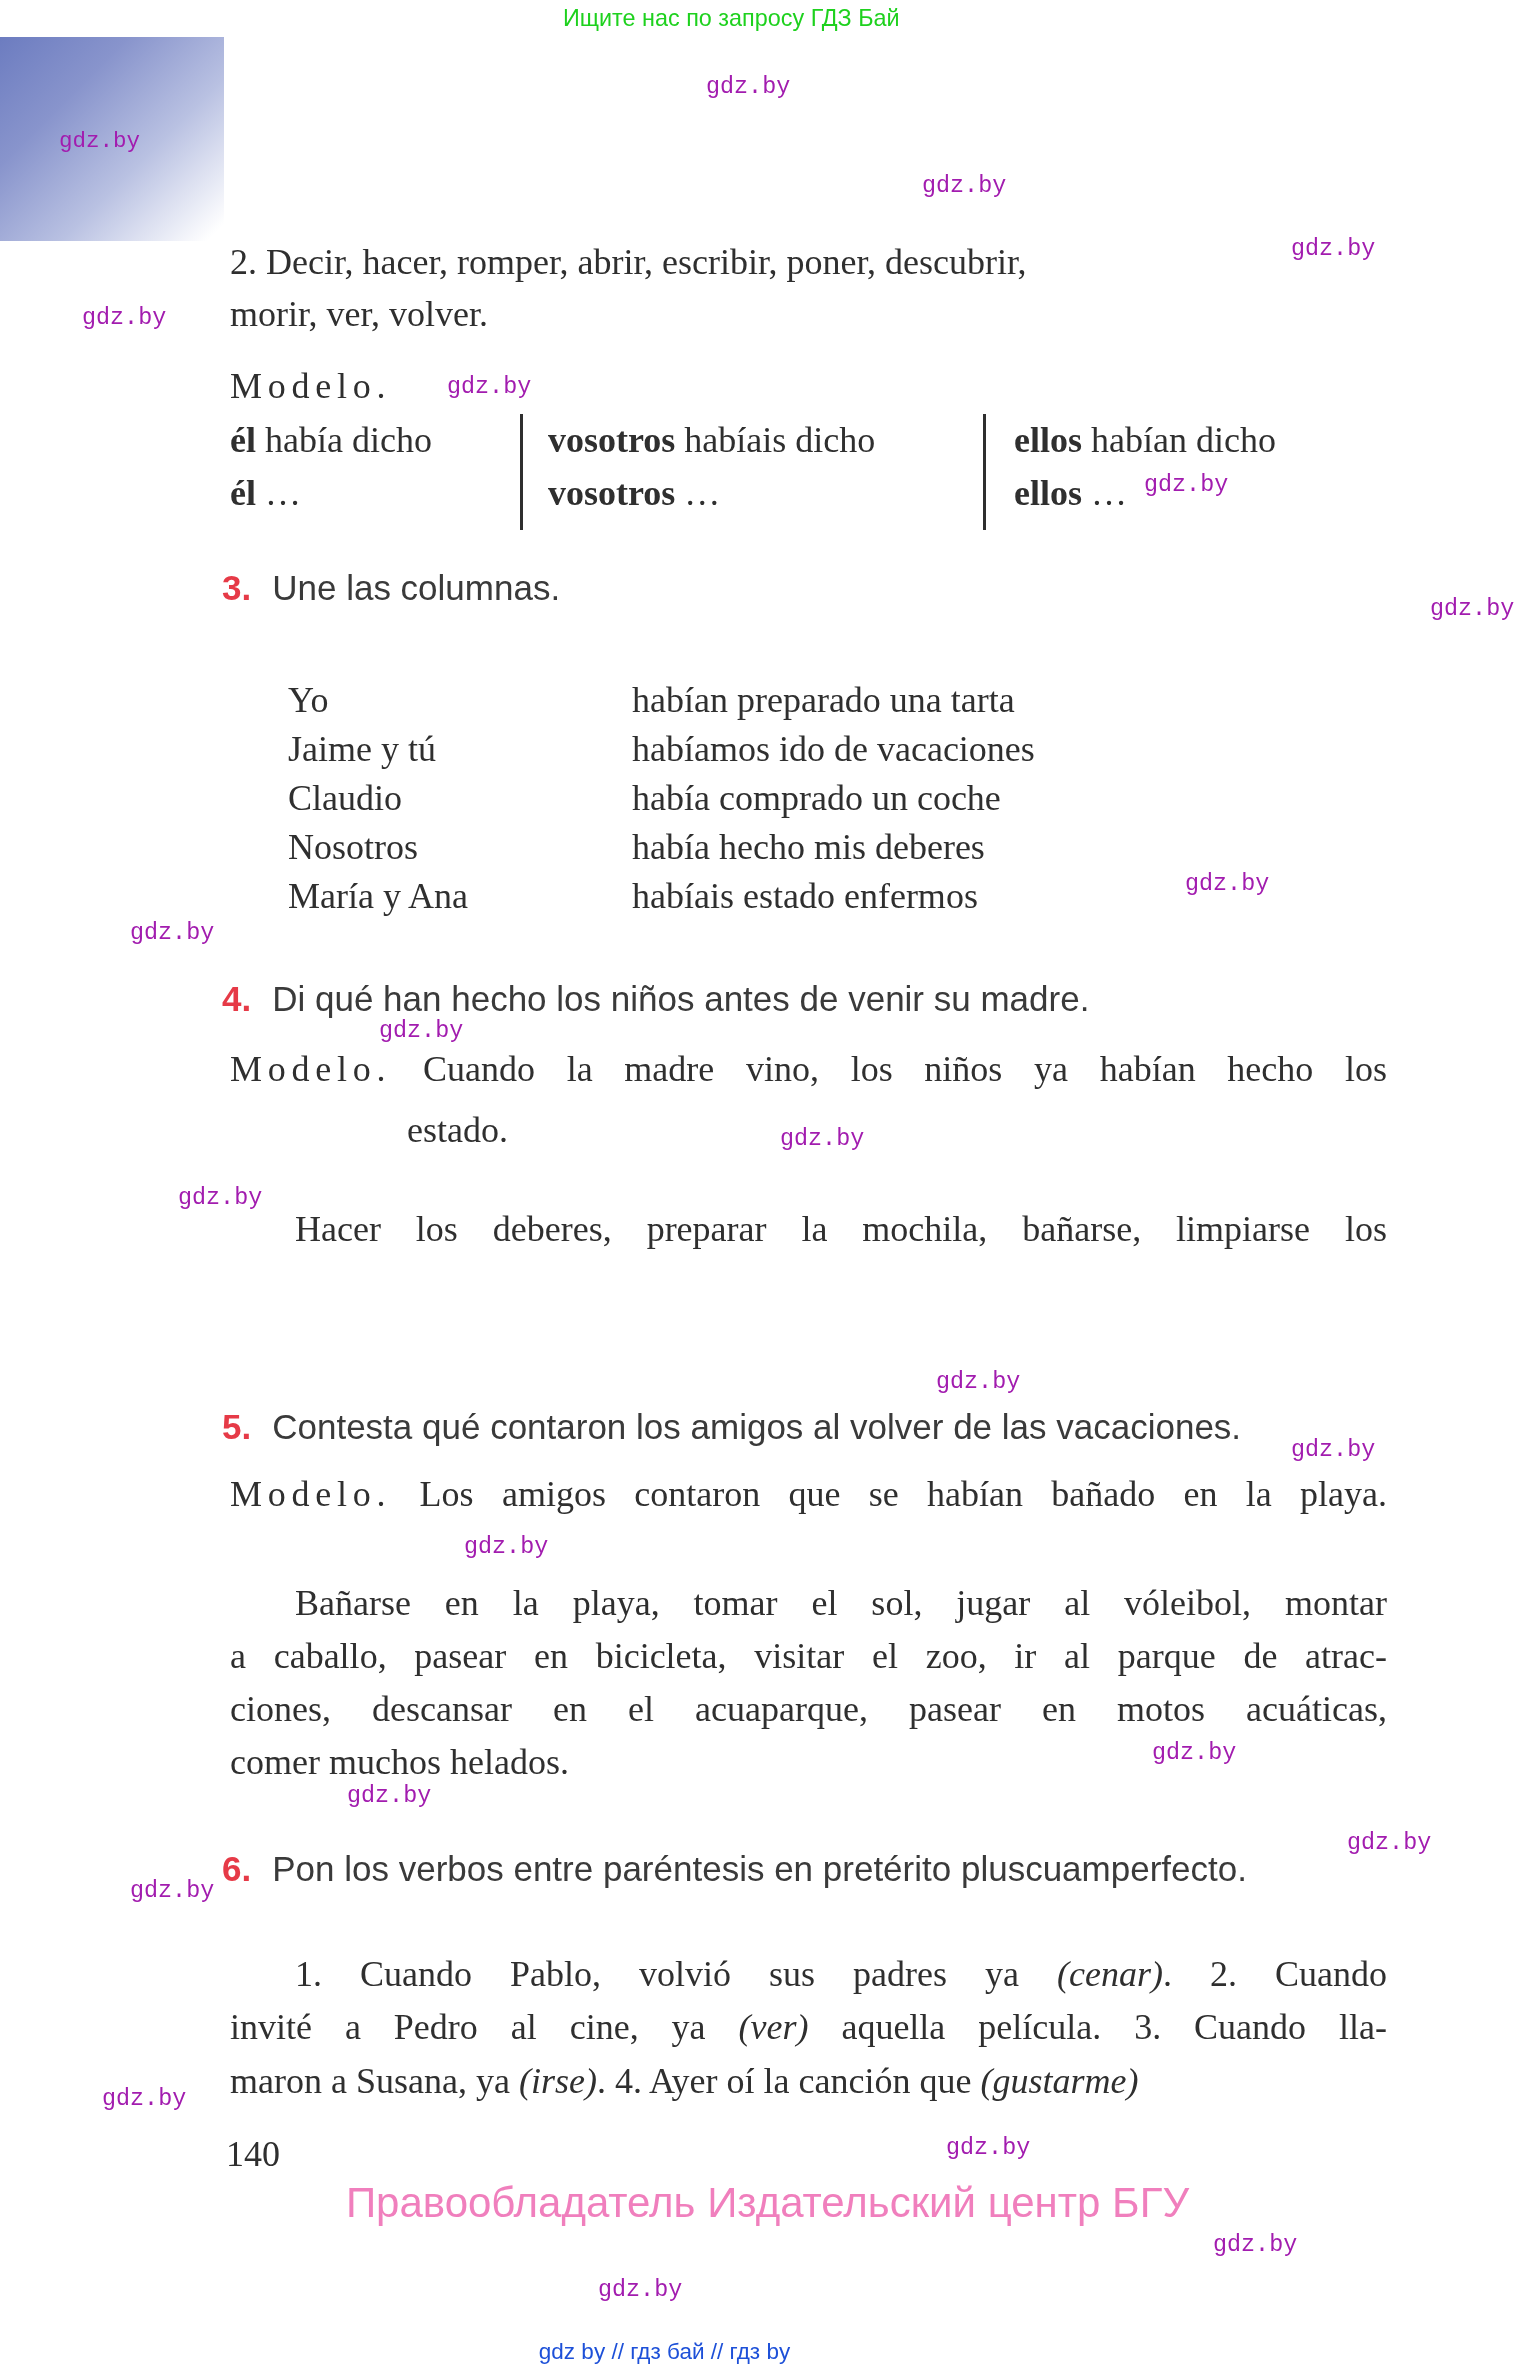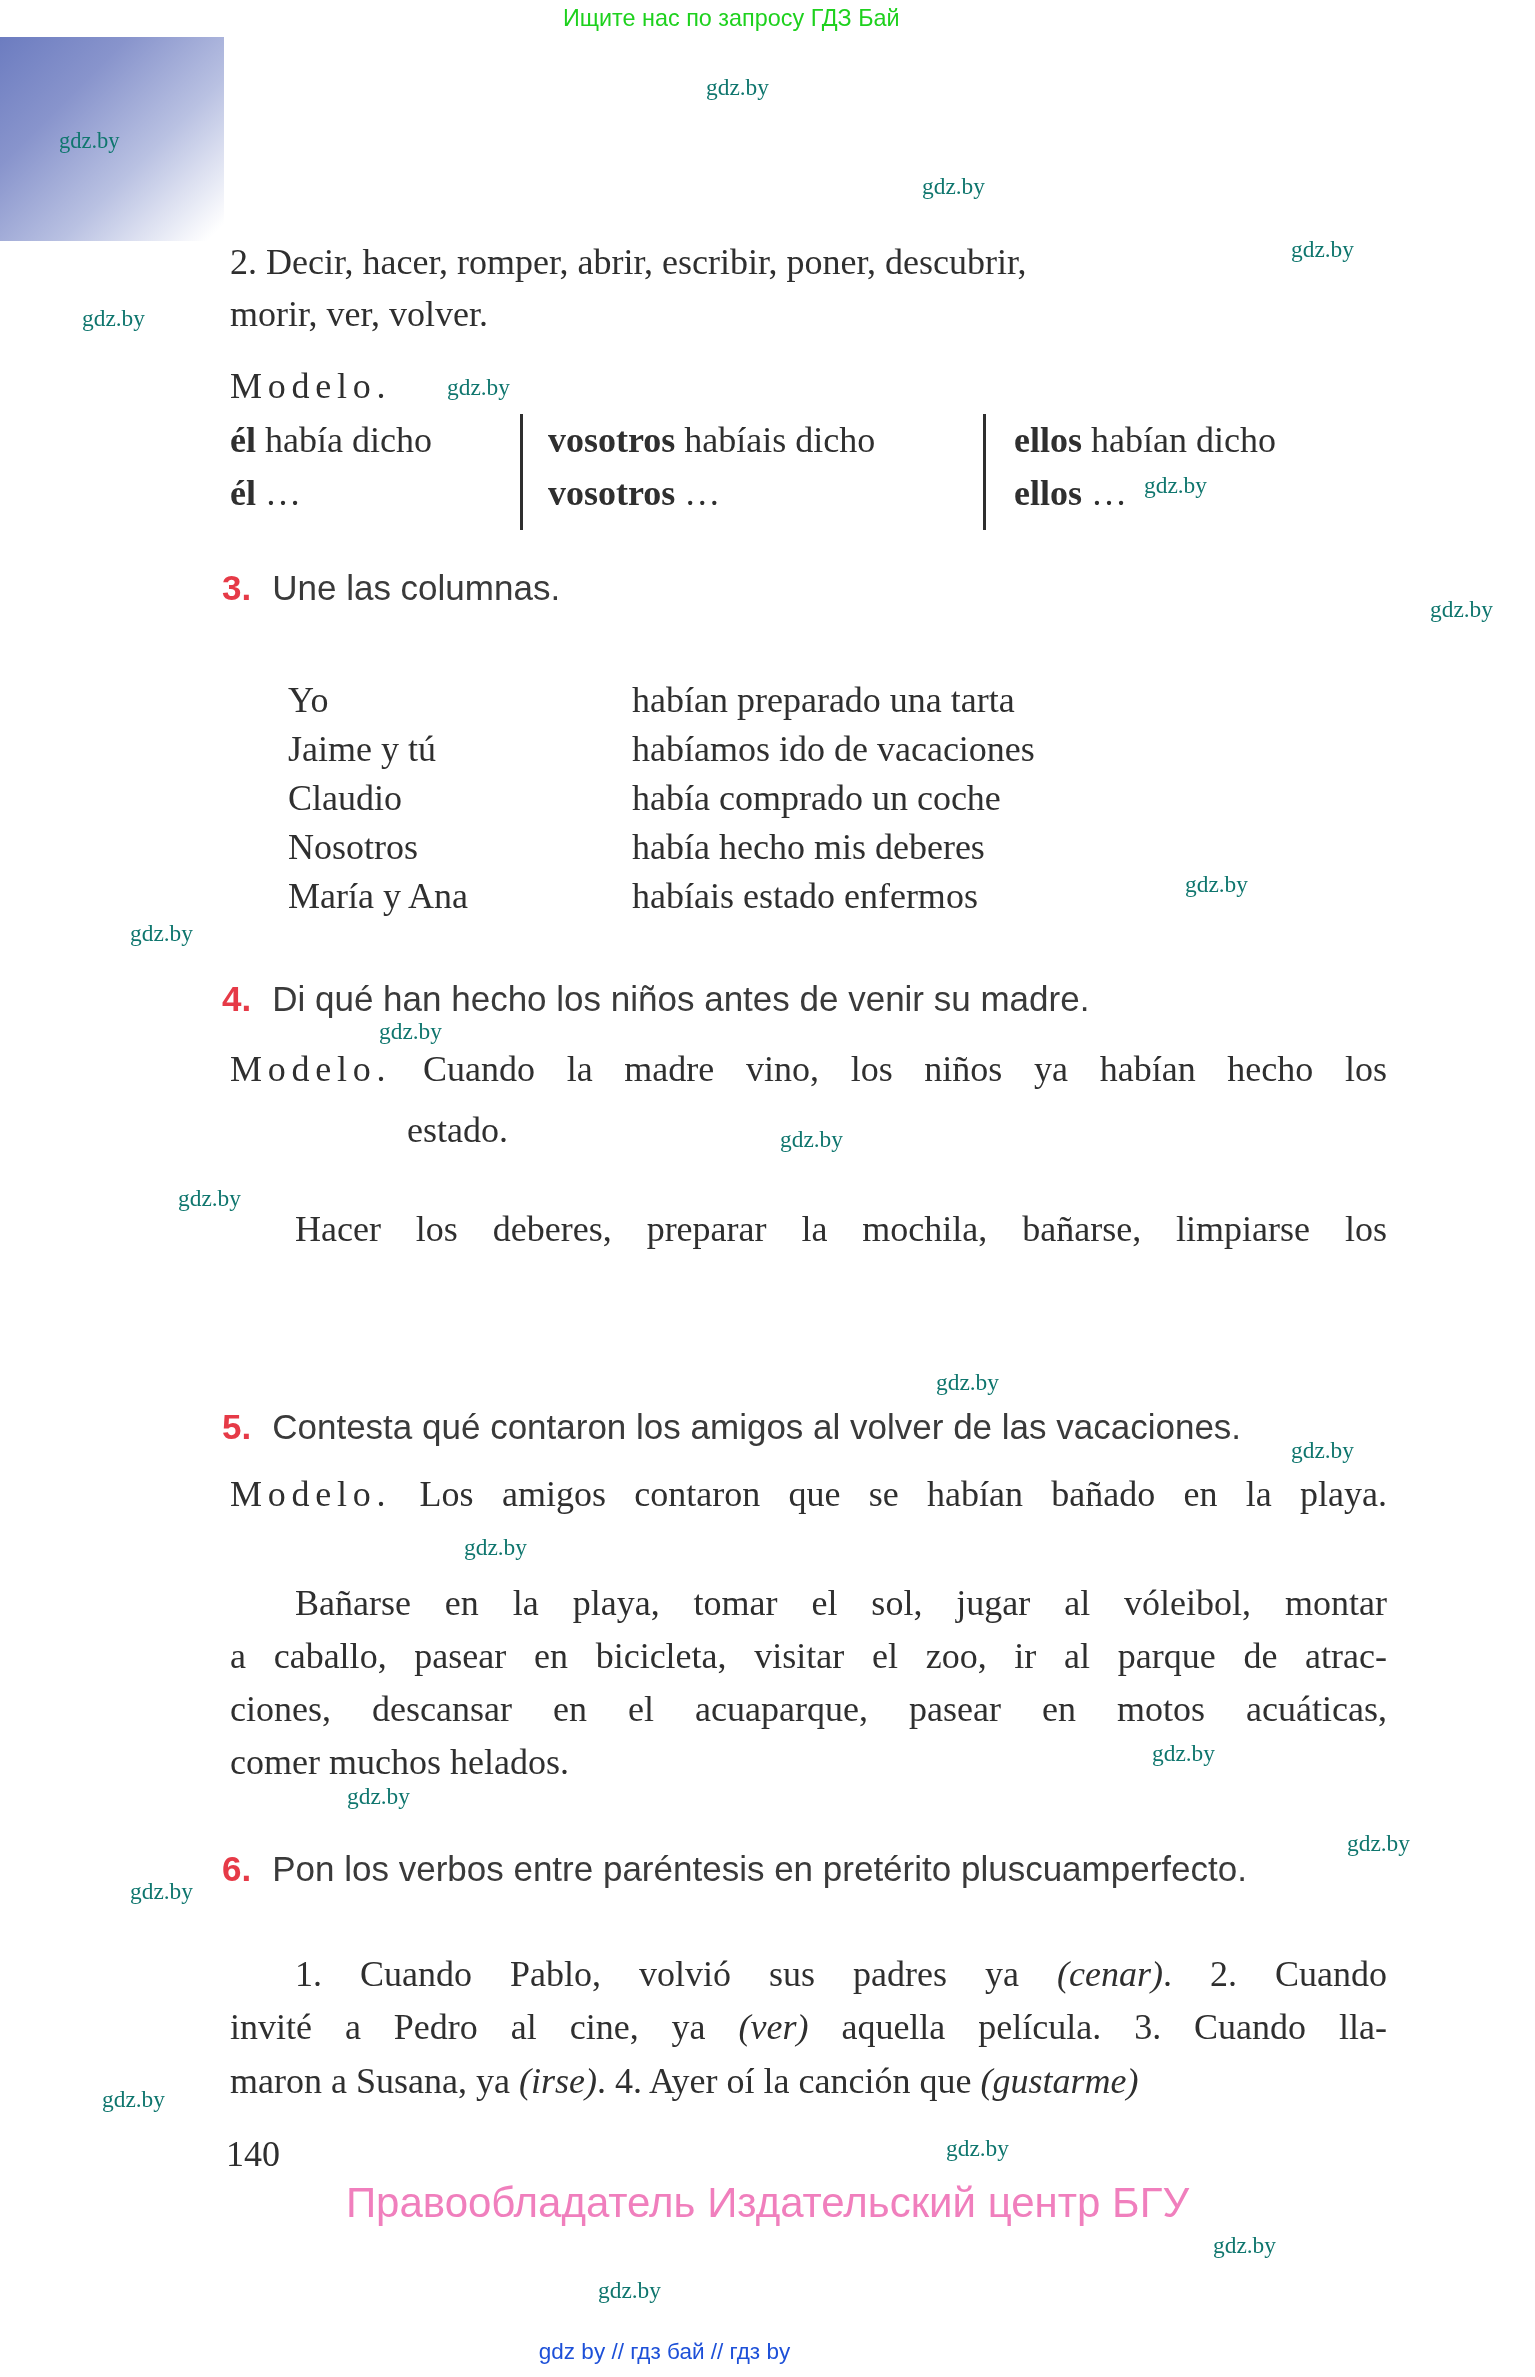--- a/index.html
+++ b/index.html
@@ -4,22 +4,22 @@
 <style>
   html,body{margin:0;padding:0;background:#fff;}
   .page{position:relative;width:1535px;height:2377px;background:#ffffff;overflow:hidden;
         font-family:"Liberation Serif",serif;color:#2f2f2f;}
   .abs{position:absolute;white-space:nowrap;}
   .serif{font-size:36px;line-height:1.1;}
   .banner{position:absolute;left:563px;top:5.2px;font-family:"Liberation Sans",sans-serif;
           font-size:23.4px;color:#1ed11e;white-space:nowrap;}
   .gradient-square{position:absolute;left:0;top:37px;width:224px;height:204px;
           background:linear-gradient(135deg,#6c7cc0 0%,#8894cc 30%,#b9c1e2 62%,#ffffff 96%);}
-  .wm{position:absolute;font-family:Liberation Serif, serif;font-size:23.4px;
-      color:#0f766e;white-space:nowrap;}
+  .wm{position:absolute;font-family:Liberation Mono, monospace;font-size:23.4px;
+      color:#a21caf;white-space:nowrap;}
   .wm-sq{font-size:22.5px;}
   .head{position:absolute;white-space:nowrap;font-family:"Liberation Sans",sans-serif;
         font-size:35px;color:#3a3a3a;}
   .head .num{color:#e63a47;font-weight:700;margin-right:21px;}
   .jline{position:absolute;left:230px;width:1157px;font-size:36px;line-height:1.1;
          text-align:justify;text-align-last:justify;white-space:normal;}
   .indent{text-indent:65px;}
   .ls{letter-spacing:0.16em;}
   .i{font-style:italic;}
   .b{font-weight:700;}

